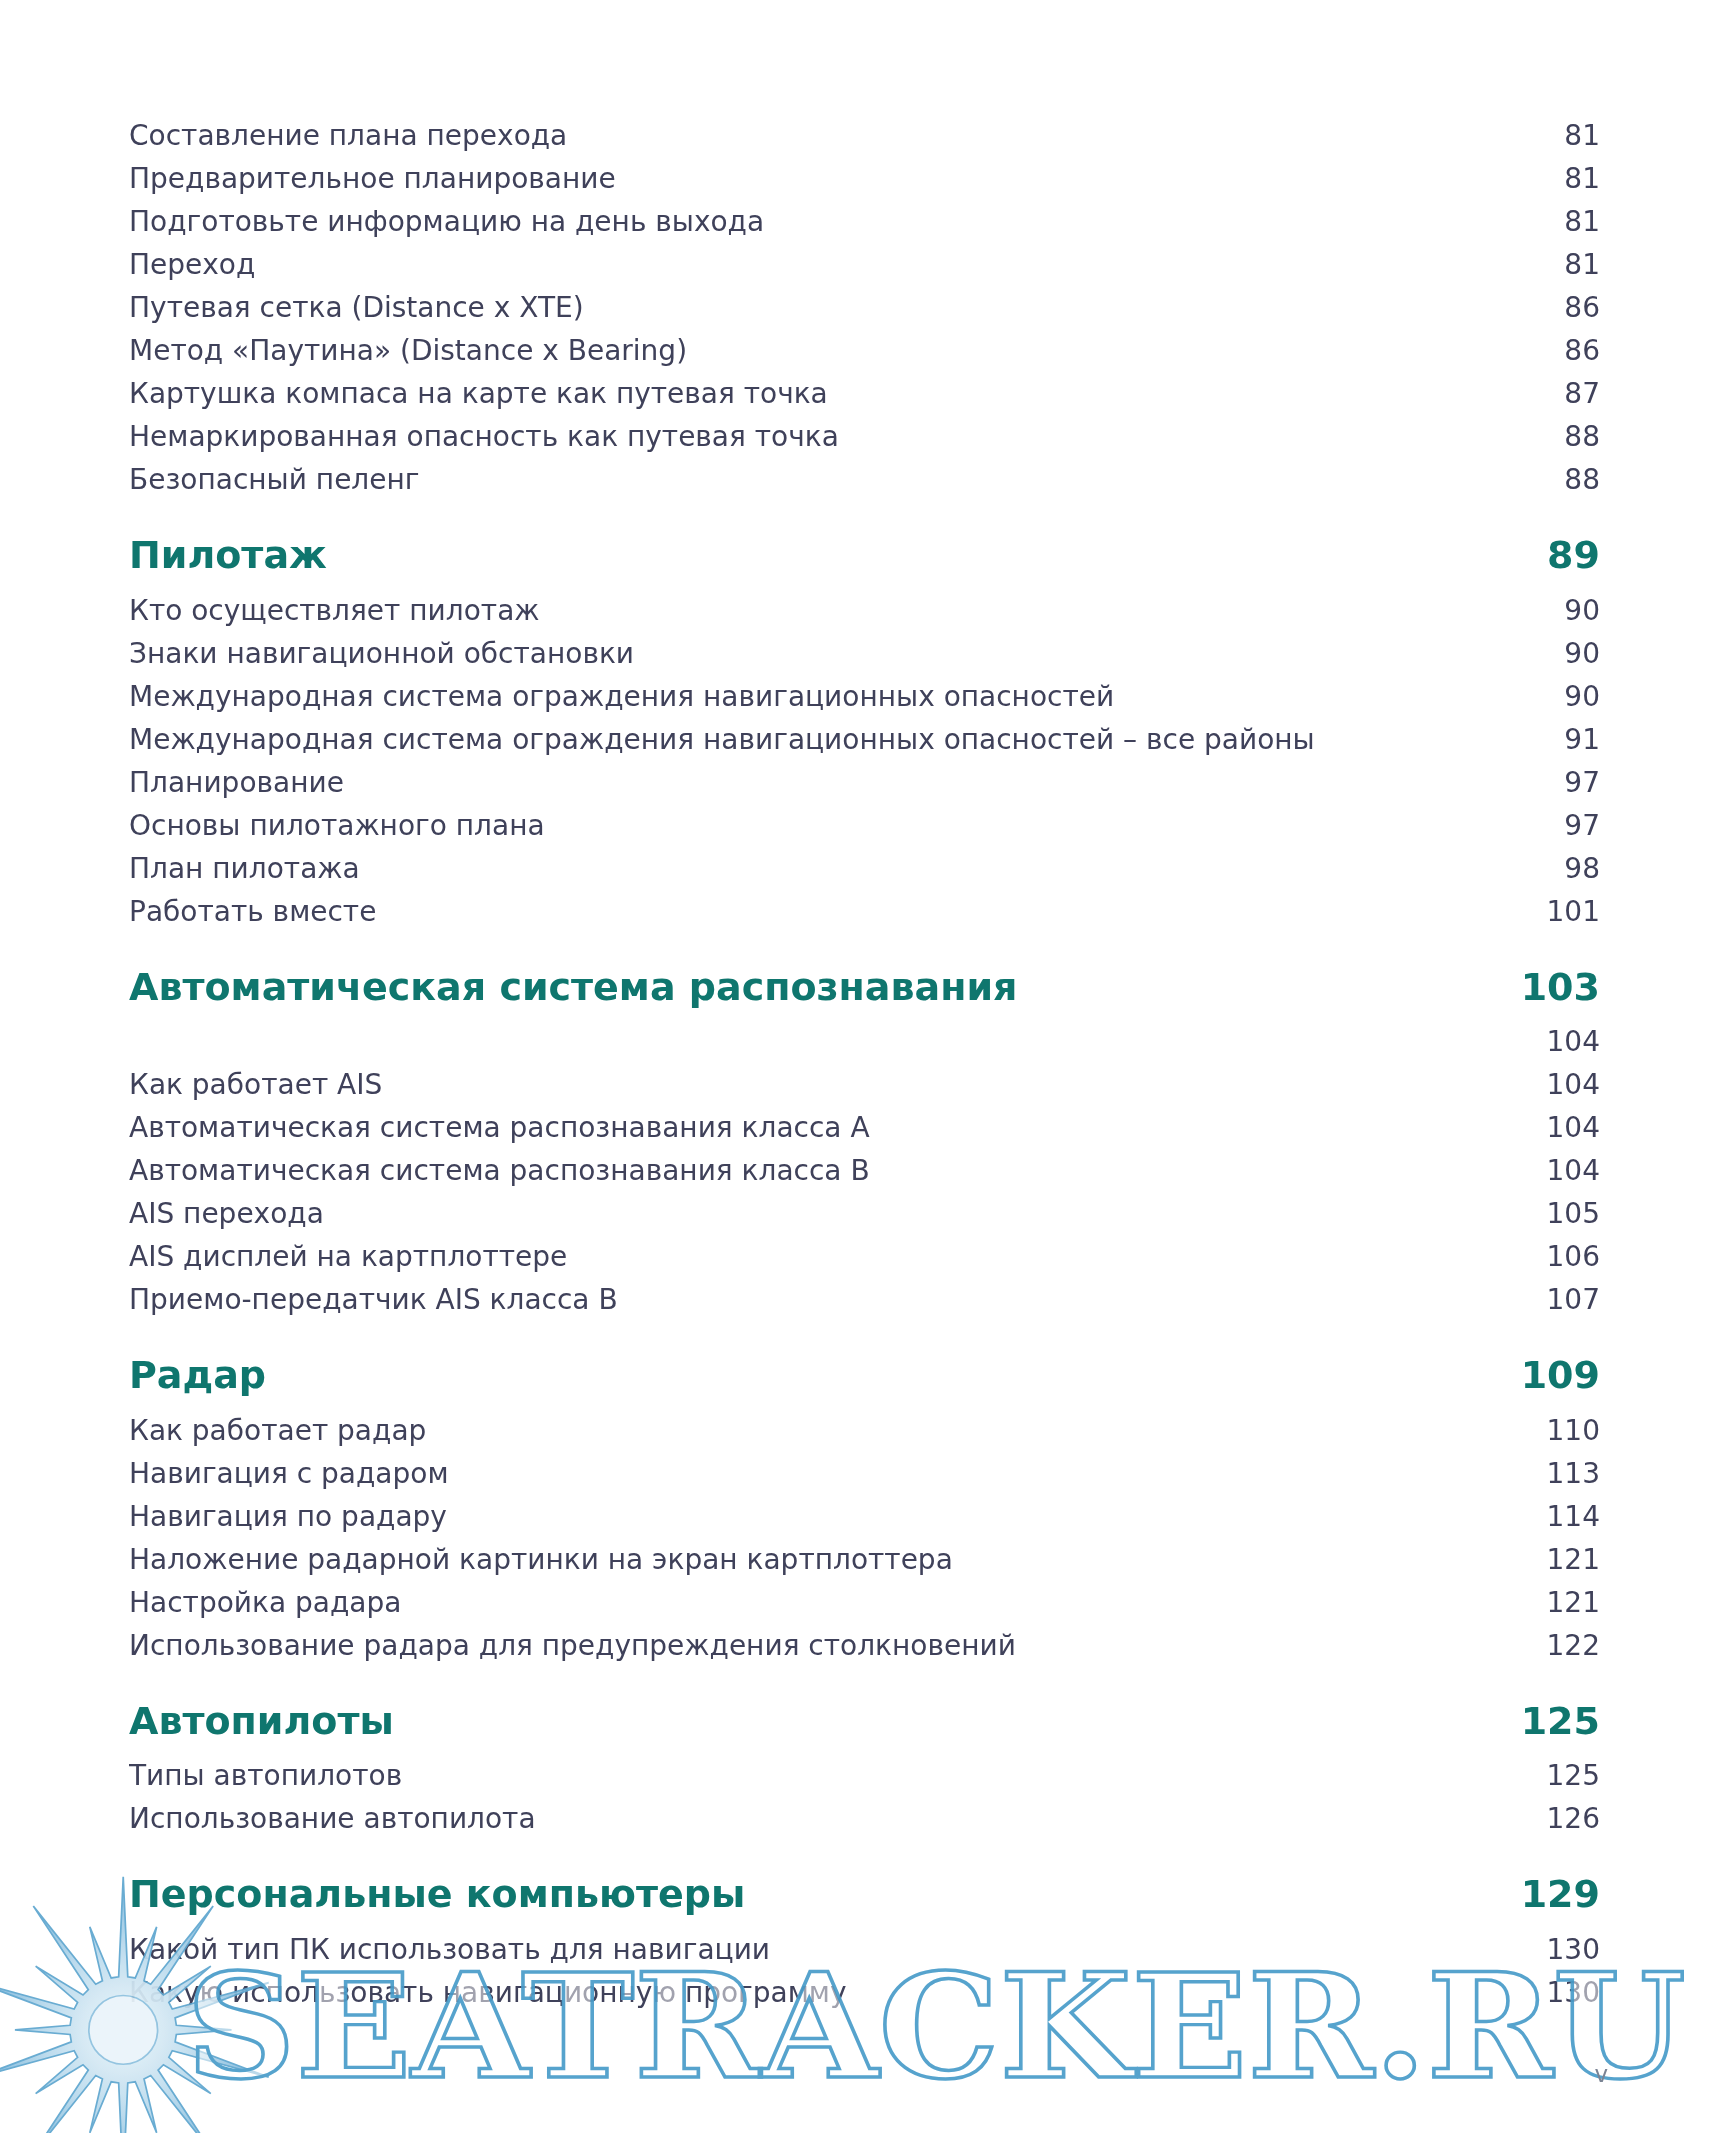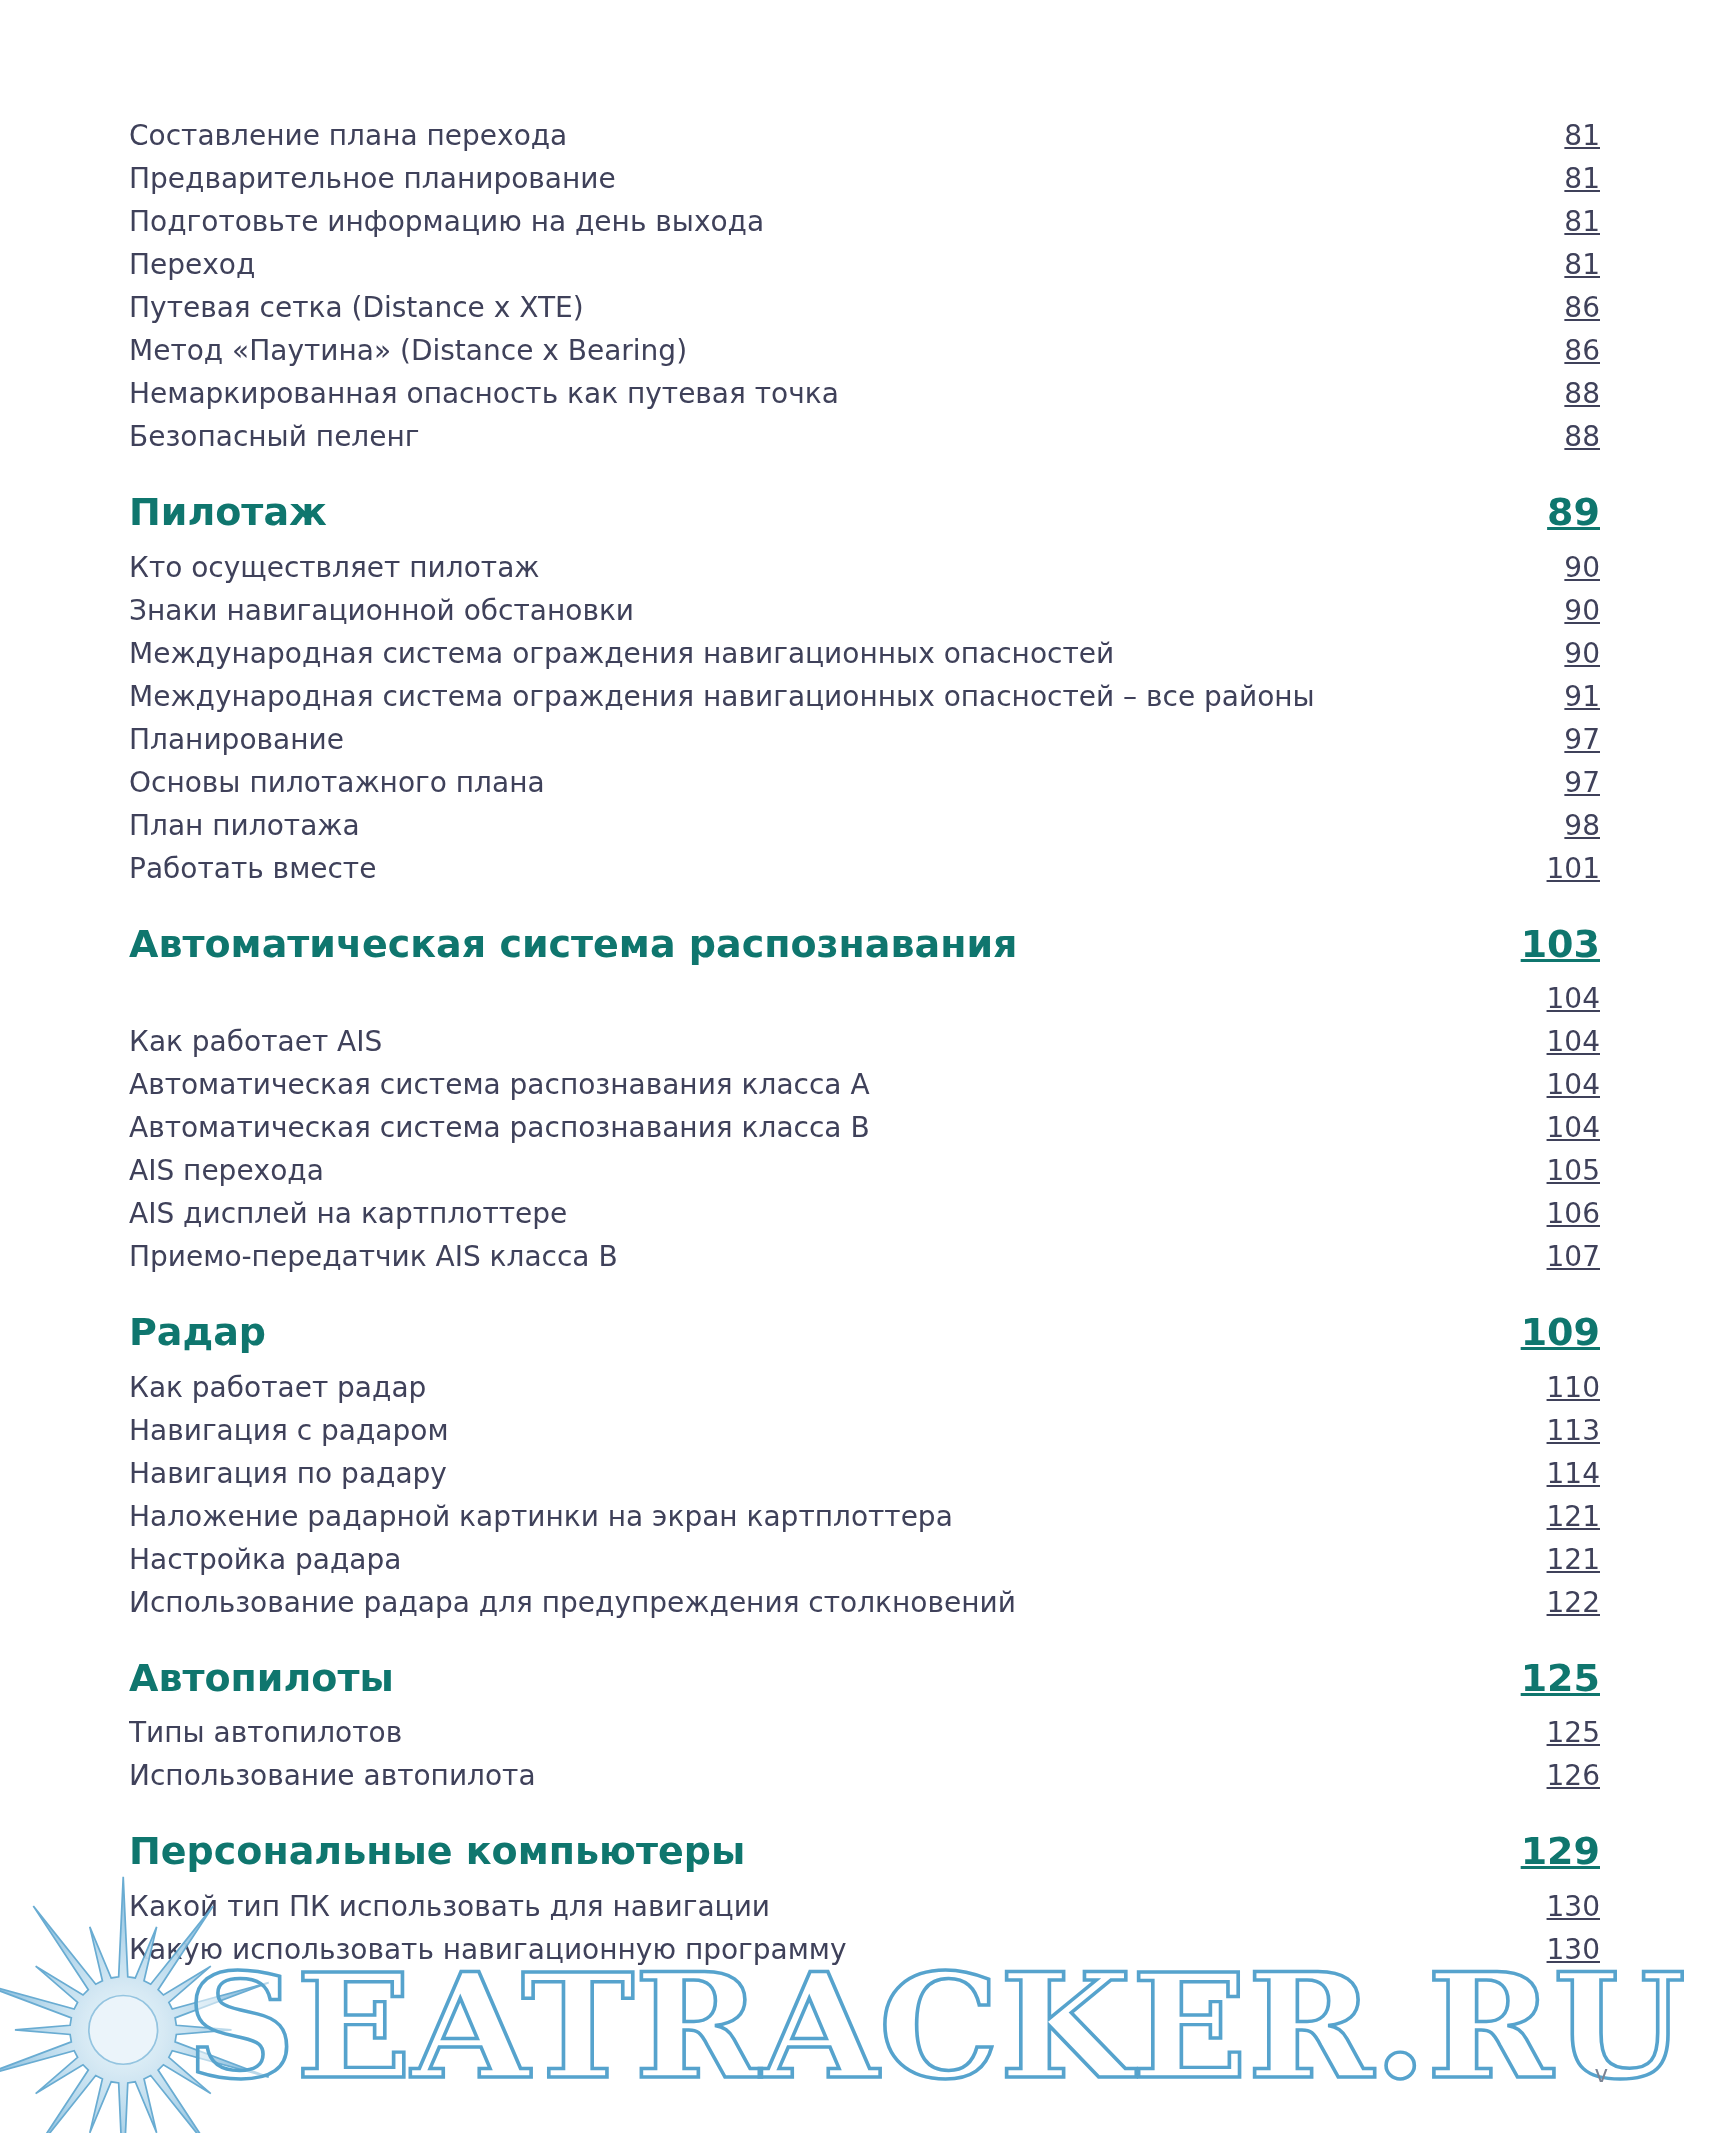--- a/index.html
+++ b/index.html
@@ -17,21 +17,21 @@
   }
   .row{
     display:flex;
     align-items:flex-start;
     height:43px;line-height:43px;
     font-size:28px;
     color:#3f415a;
     white-space:nowrap;
   }
   .row .label{overflow:hidden;}
-  .row .page-num{margin-left:auto;padding-left:26px;text-decoration:underline;}
+  .row .page-num{margin-left:auto;padding-left:26px;}
   .row.heading{
     height:50px;line-height:50px;
     margin:29px 0 8.6px 0;
     font-size:38px;
     font-weight:bold;
     color:#0f766e;
   }
   .watermark{
     position:absolute;
     left:0;top:1858px;
@@ -76,20 +76,24 @@
         <span class="label">Переход</span>
         <span class="page-num">81</span>
       </div>
       <div class="row">
         <span class="label">Путевая сетка (Distance x XTE)</span>
         <span class="page-num">86</span>
       </div>
       <div class="row">
         <span class="label">Метод «Паутина» (Distance x Bearing)</span>
         <span class="page-num">86</span>
+      </div>
+      <div class="row">
+        <span class="label">Картушка компаса на карте как путевая точка</span>
+        <span class="page-num">87</span>
       </div>
       <div class="row">
         <span class="label">Немаркированная опасность как путевая точка</span>
         <span class="page-num">88</span>
       </div>
       <div class="row">
         <span class="label">Безопасный пеленг</span>
         <span class="page-num">88</span>
       </div>
       <div class="row heading">

